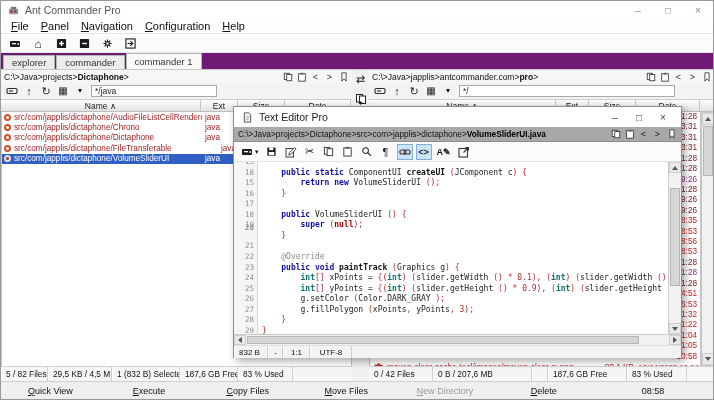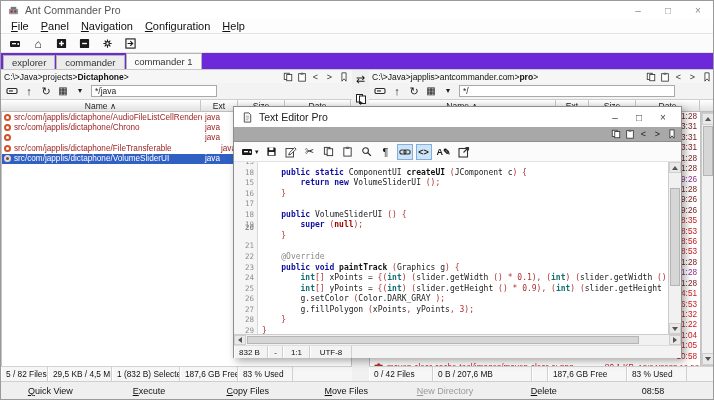--- a/index.html
+++ b/index.html
@@ -14,21 +14,21 @@
   .winbtn{width:30px;text-align:center;font-size:10px;color:#8a8a8a;cursor:default;}
   .menubar{position:absolute;left:0;top:18px;right:0;height:15px;display:flex;align-items:center;
     padding-left:4px;font-size:11px;background:#fdfdfd;border-bottom:1px solid #e3e3e3;}
   .menuitem{padding:0 6px;color:#111;}
   .menuitem u{text-decoration:underline;}
   .maintoolbar{position:absolute;left:0;top:34px;right:0;height:18px;display:flex;align-items:center;
     gap:9px;padding-left:7px;background:#fbfbfb;border-bottom:1px solid #e6e6e6;}
   .tbico{display:inline-flex;align-items:center;justify-content:center;width:14px;height:14px;
     font-size:12px;line-height:1;color:#1a1a1a;}
   .tabbar{position:absolute;left:0;top:52px;right:0;height:16px;display:flex;align-items:flex-end;
-    padding-left:2px;background:#6d28d9;}
+    padding-left:2px;background:#701a75;}
   .tab{font-size:9.5px;padding:1px 8px 2px 8px;border:1px solid #b5b5b5;border-bottom:none;
     background:#ececec;color:#333;margin-right:1px;height:14px;display:flex;align-items:center;}
   .tab.active{background:#fafafa;height:16px;position:relative;z-index:2;}
 
   
   .workspace{position:absolute;left:0;top:68px;right:0;bottom:18px;background:#f0f0f0;border-top:1px solid #c9c9c9;}
   .panel{position:absolute;top:0;bottom:0;}
   .panel-left{left:0;width:351px;}
   .panel-right{left:368px;width:346px;}
   .midstrip{position:absolute;left:351px;width:17px;top:0;bottom:0;background:#f0f0f0;
@@ -241,20 +241,21 @@
           <div class="frow" style="top: 10.4px;">
             <span class="c-name" style="width: 200px;">
               <span class="javaring"></span>
               <span>src/com/japplis/dictaphone/Chrono</span>
             </span>
             <span class="c-ext" style="width: 37px;">java</span>
           </div>
           <div class="frow" style="top: 20.8px;">
             <span class="c-name" style="width: 200px;">
               <span class="javaring"></span>
+              <span>src/com/japplis/dictaphone/Dictaphone</span>
             </span>
             <span class="c-ext" style="width: 37px;">java</span>
           </div>
           <div class="frow" style="top: 31.2px; gap: 16px;">
             <span class="c-name" style="width: 200px;">
               <span class="javaring"></span>
               <span>src/com/japplis/dictaphone/FileTransferable</span>
             </span>
             <span class="c-ext" style="width: 37px;">java</span>
           </div>
@@ -405,20 +406,21 @@
           </svg>
         </span>
       <span class="ttl">Text Editor Pro</span>
       <span class="controls" id="dlg-controls">
           <span class="winbtn">–</span>
           <span class="winbtn">□</span>
           <span class="winbtn">×</span>
         </span>
     </div>
     <div class="dlg-path" id="dlg-path">
+        <span>C:\&gt;Java&gt;projects&gt;Dictaphone&gt;src&gt;com&gt;japplis&gt;dictaphone&gt;<b>VolumeSliderUI.java</b></span>
         <span class="crumbicons" style="margin-left: auto;">
           <span class="cico">
             <svg width="10" height="10" viewBox="0 0 12 12">
               <rect x="1.5" y="1.5" width="6" height="7.5" fill="#fff" stroke="#333"></rect>
               <rect x="4.5" y="3" width="6" height="7.5" fill="#fff" stroke="#333"></rect>
             </svg>
           </span>
           <span class="cico">
             <svg width="10" height="10" viewBox="0 0 12 12">
               <rect x="2" y="2" width="8" height="9" fill="#fff" stroke="#333"></rect>

